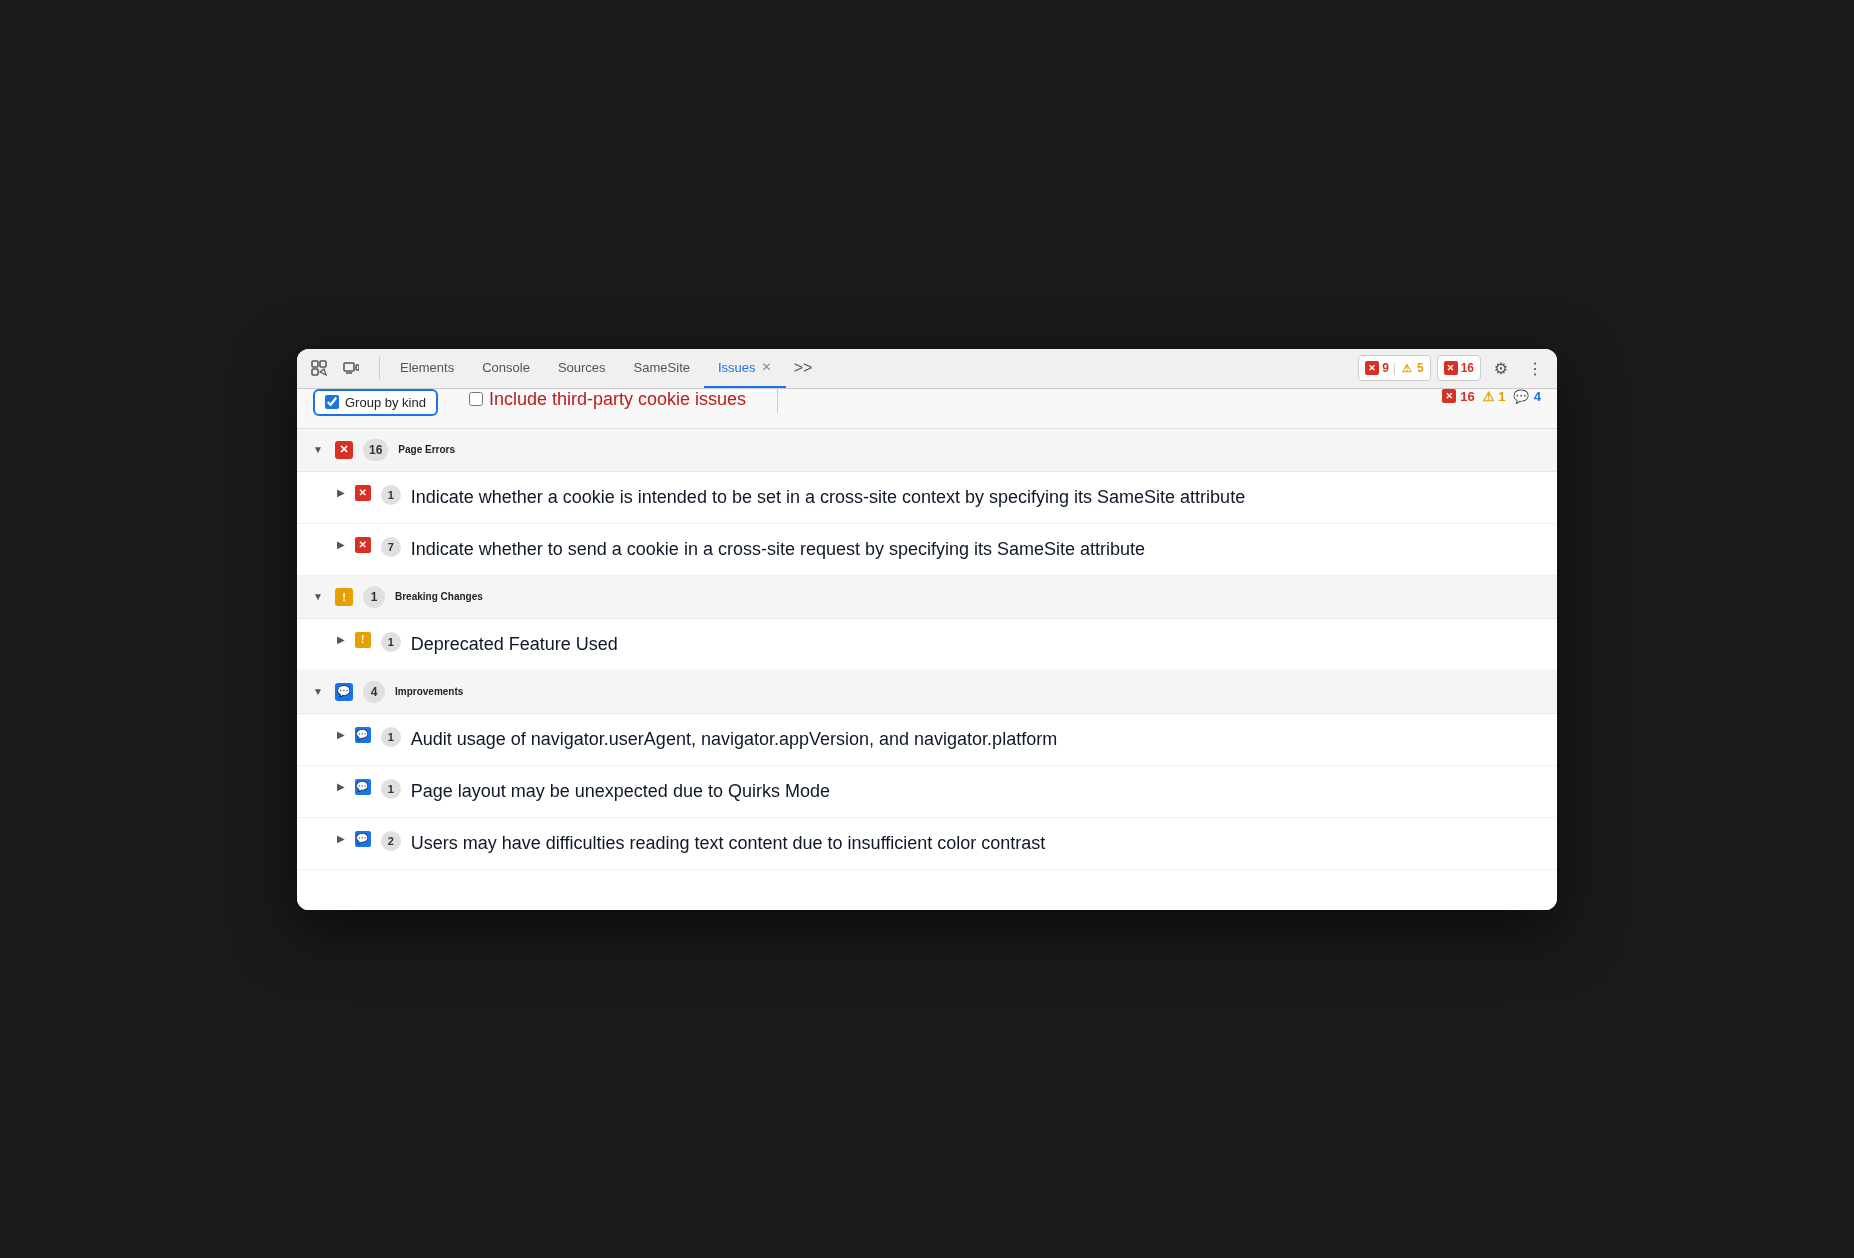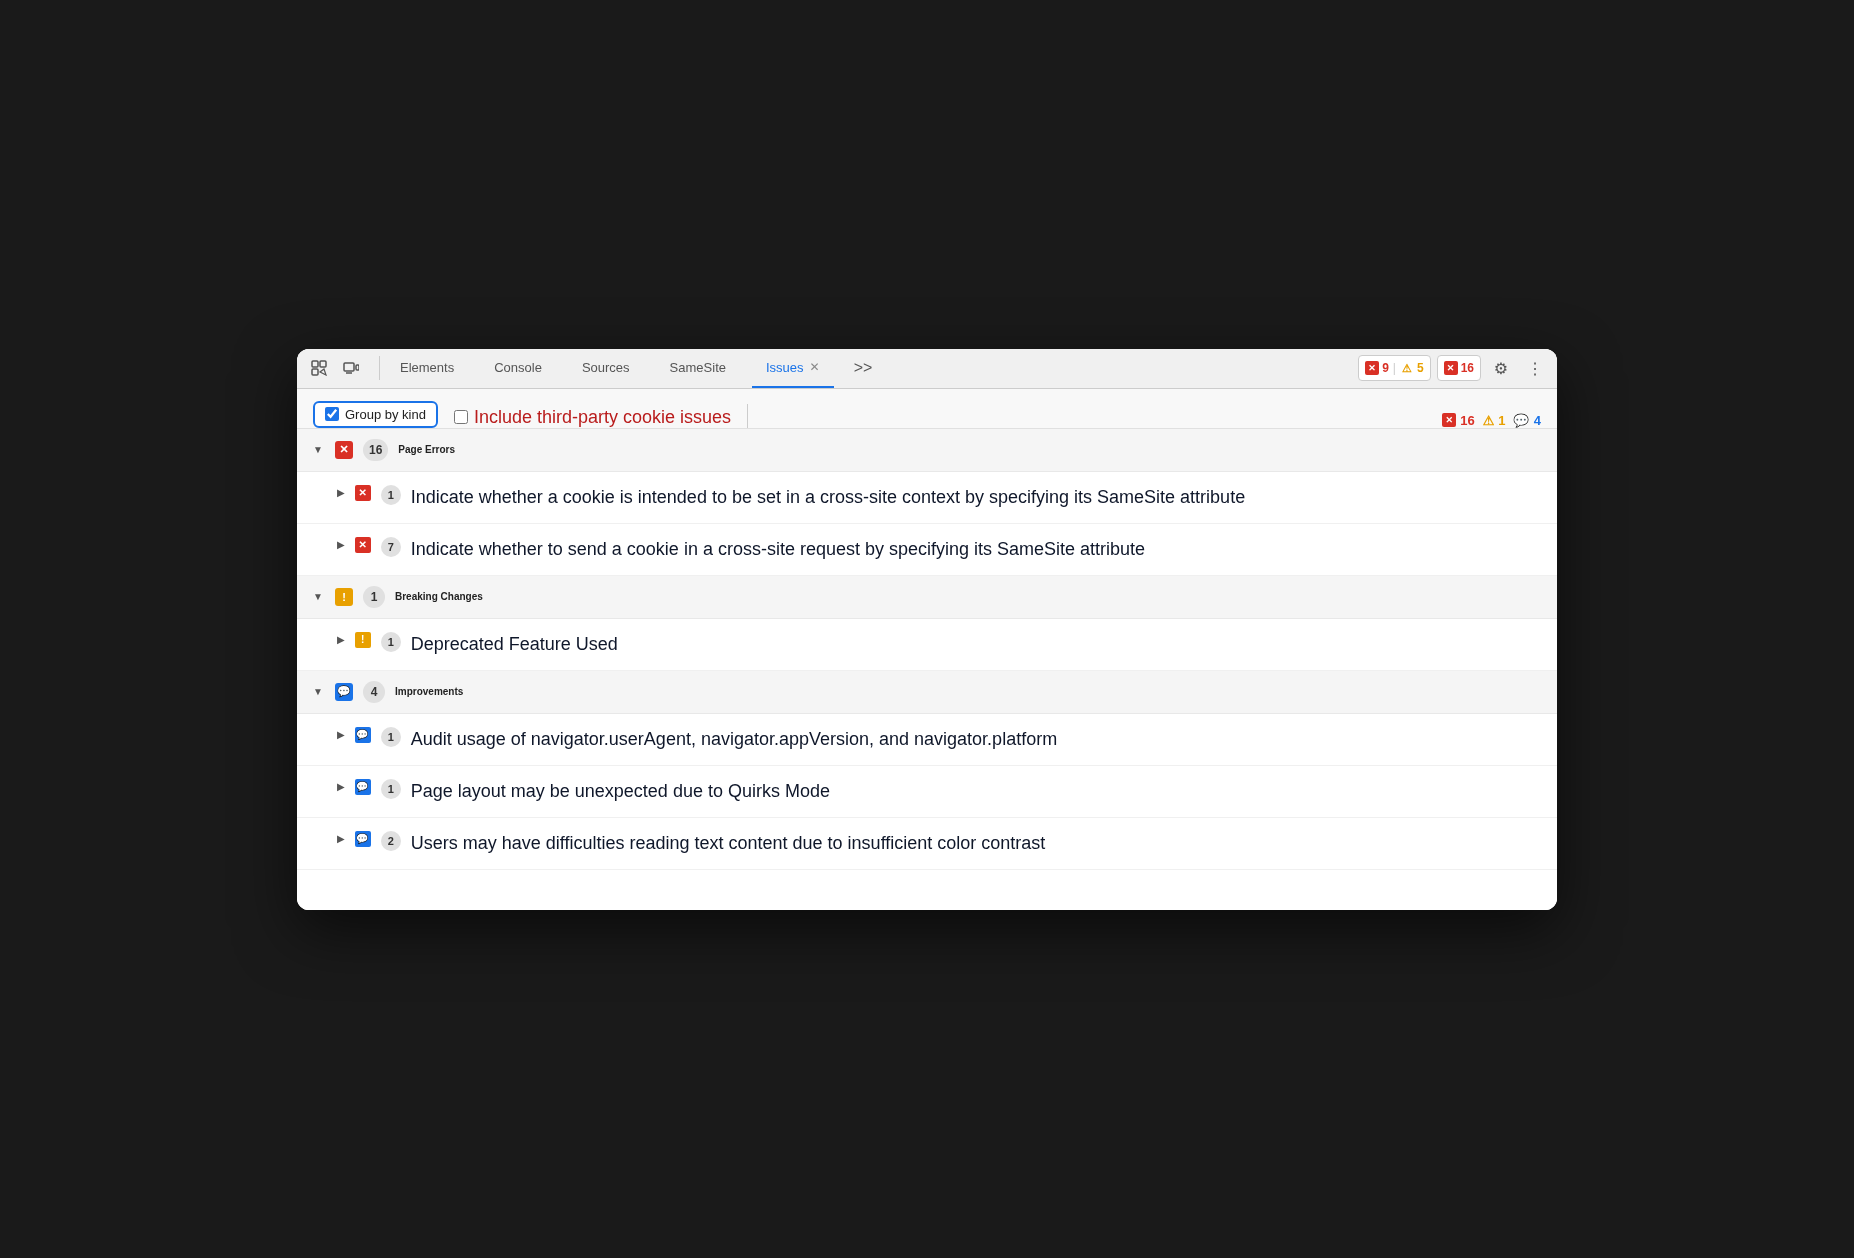--- a/index.html
+++ b/index.html
@@ -81,21 +81,21 @@
     }
     .tab-divider {
       width: 1px;
       height: 24px;
       background: #ccc;
       margin: 0 6px;
     }
     .tabs {
       display: flex;
       align-items: center;
-      gap: 12px;
+      gap: 0;
       flex: 1;
     }
     .tab {
       padding: 0 14px;
       height: 40px;
       display: flex;
       align-items: center;
       font-size: 13px;
       color: #555;
       cursor: pointer;
@@ -200,24 +200,24 @@
       justify-content: center;
       color: #555;
       font-size: 16px;
       cursor: pointer;
       border-radius: 4px;
     }
     .filter-bar {
       background: #f8f8f8;
       border-bottom: 1px solid #e0e0e0;
       display: flex;
-      align-items: flex-end;
+      align-items: flex-start;
       height: 40px;
       padding: 0 16px;
-      gap: 16px;
+      gap: 31px;
     }
     .group-by-kind {
       display: flex;
       align-items: center;
       gap: 6px;
       border: 2px solid #1a73e8;
       border-radius: 6px;
       padding: 4px 10px;
       background: white;
       cursor: pointer;

